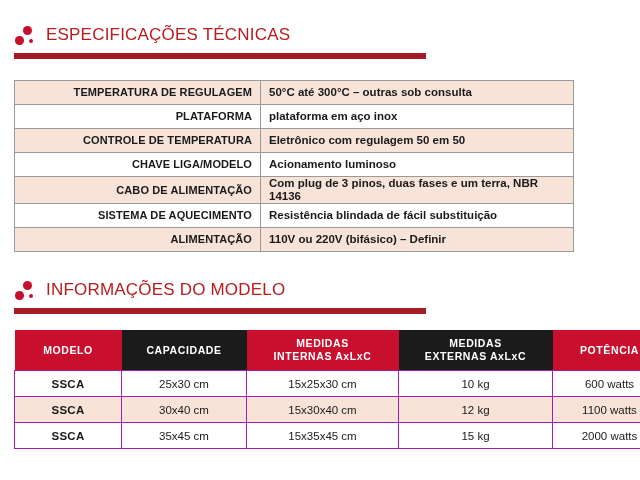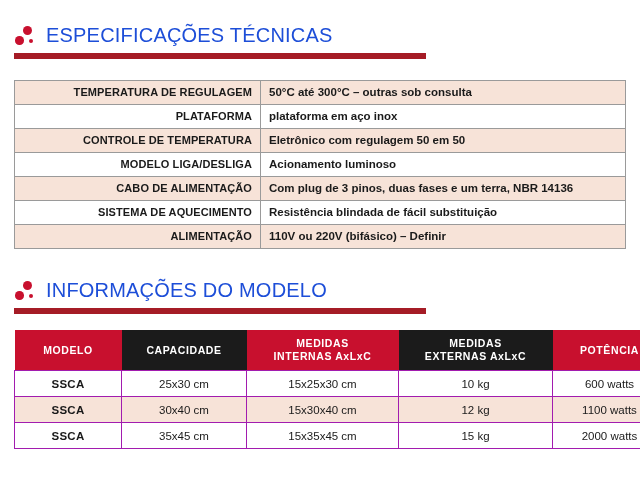--- a/index.html
+++ b/index.html
@@ -46,41 +46,41 @@
   .dot-icon .d {
     position: absolute;
     border-radius: 50%;
     background: #C8102E;
   }
   .dot-icon .d1 { width: 9px;   height: 9px;   left: 9px;  top: 4px; }
   .dot-icon .d2 { width: 8.5px; height: 8.5px; left: 1px;  top: 14px; }
   .dot-icon .d3 { width: 4px;   height: 4px;   left: 15px; top: 17px; }
 
   .section-title {
-    font-size: 20px;
+    font-size: 17px;
     line-height: 26px;
     letter-spacing: 0.2px;
-    color: #1d4ed8;
+    color: #b91c1c;
     font-weight: 400;
     white-space: nowrap;
   }
 
   .header-rule {
     margin-top: 3px;
     height: 6px;
     background: #A51C26;
     width: 412px;
   }
 
   
   #specs-table {
     position: absolute;
     left: 14px;
     top: 80px;
-    width: 612px;
+    width: 560px;
     border-collapse: collapse;
     table-layout: fixed;
   }
   #specs-table td {
     border: 1px solid #9a9a9a;
     height: 23px;
     padding: 0 8px;
     font-size: 11.5px;
     color: #1a1a1a;
     vertical-align: middle;
@@ -170,21 +170,21 @@
       </tr>
       <tr class="plain">
         <td class="label">PLATAFORMA</td>
         <td class="value bold">plataforma em aço inox</td>
       </tr>
       <tr class="tint">
         <td class="label">CONTROLE DE TEMPERATURA</td>
         <td class="value">Eletrônico com regulagem 50 em 50</td>
       </tr>
       <tr class="plain">
-        <td class="label">MODELO LIGA/DESLIGA</td>
+        <td class="label">CHAVE LIGA/MODELO</td>
         <td class="value">Acionamento luminoso</td>
       </tr>
       <tr class="tint">
         <td class="label">CABO DE ALIMENTAÇÃO</td>
         <td class="value">Com plug de 3 pinos, duas fases e um terra, NBR 14136</td>
       </tr>
       <tr class="plain">
         <td class="label">SISTEMA DE AQUECIMENTO</td>
         <td class="value">Resistência blindada de fácil substituição</td>
       </tr>

